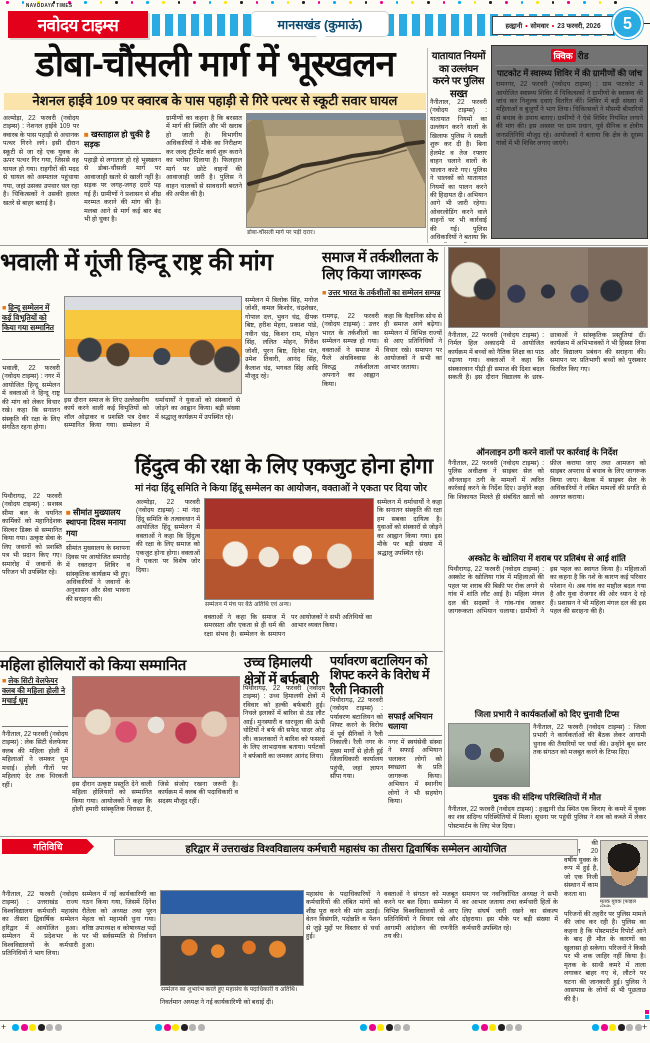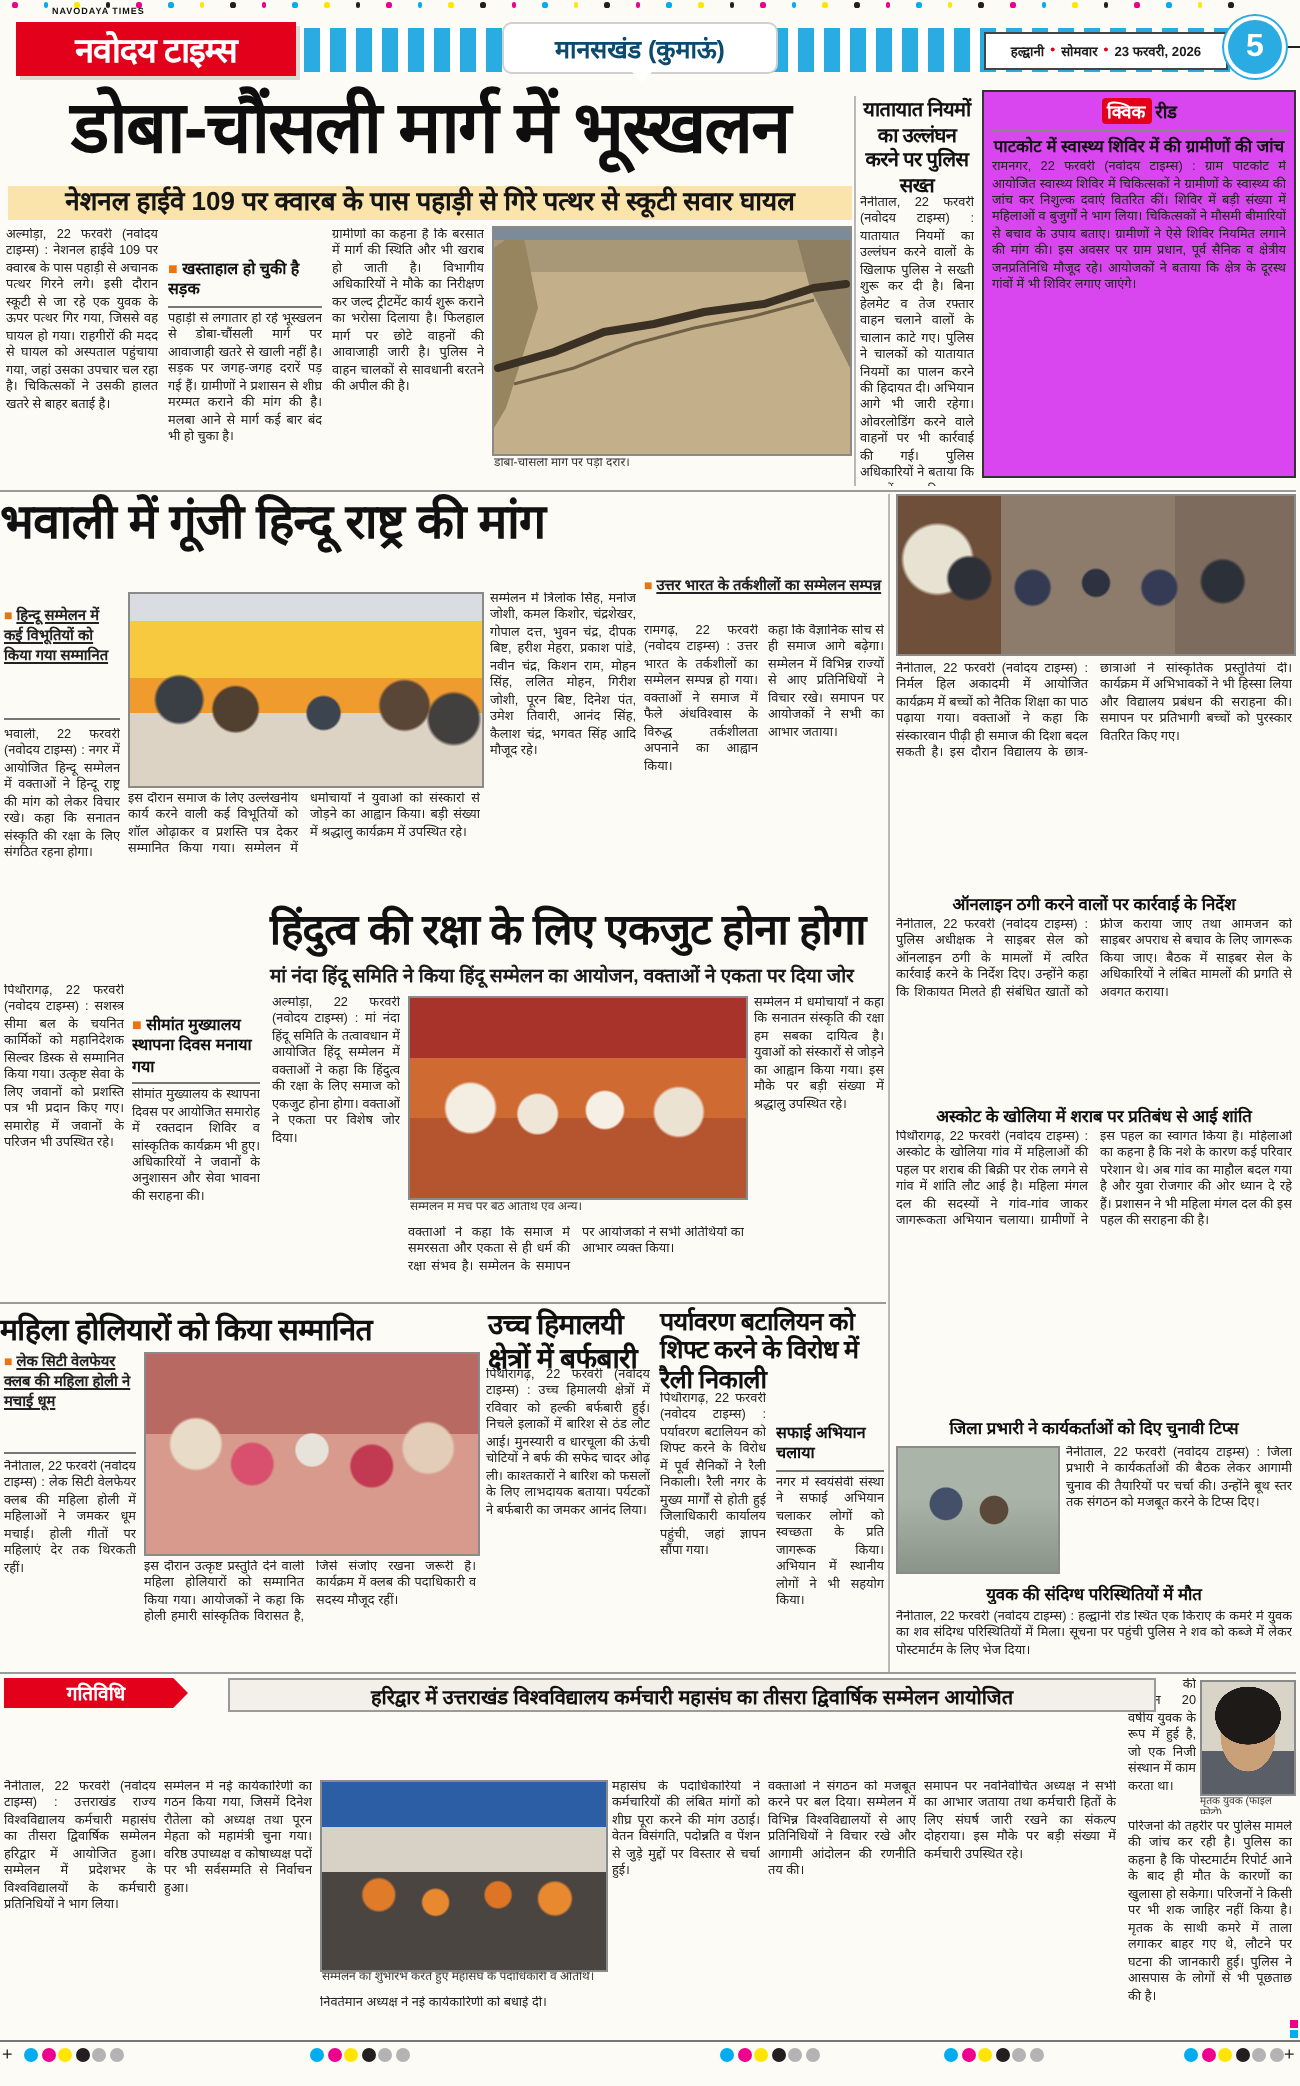--- a/index.html
+++ b/index.html
@@ -25,21 +25,21 @@
   .bubble:after{content:"";position:absolute;left:46%;bottom:-5px;border:6px solid transparent;border-top-color:#fff;border-bottom:0;}
   .datebox{background:#fff;border:1px solid #444;display:flex;align-items:center;justify-content:center;gap:3px;font-size:6.6px;font-weight:bold;}
   .datebox .rdot{color:#e2001a;font-size:7px;}
   .page-circ{background:#2aabe2;border-radius:50%;color:#fff;display:flex;align-items:center;justify-content:center;font-size:16px;font-weight:bold;box-shadow:0 0 0 2px #fff,0 0 0 3px #2aabe2;}
   
   .lead-h{font-size:36px;font-weight:800;letter-spacing:-1px;color:#0e0e0e;text-align:center;line-height:1.05;}
   .lead-sub{background:#fbe3ac;font-size:13px;font-weight:bold;text-align:center;color:#151515;line-height:1.25;}
   .inset-h{font-size:8px;font-weight:bold;color:#111;line-height:1.3;border-bottom:1px solid #777;padding-bottom:2px;margin-bottom:2px;margin-top:16px;}
   .inset-h .sq{color:#e87511;}
   
-  .qbox{border:1.2px solid #333;background:#d946ef;}
+  .qbox{border:1.2px solid #333;background:#737373;}
   .qtag{display:flex;justify-content:center;gap:2px;font-size:9px;font-weight:bold;}
   .qtag .t1{background:#e2001a;color:#fff;padding:0 3px;border-radius:2px;}
   .qtag .t2{color:#111;}
   
   .tagbanner{background:#e2001a;color:#fff;font-weight:bold;font-size:9.5px;display:flex;align-items:center;justify-content:center;clip-path:polygon(0 0,92% 0,100% 50%,92% 100%,0 100%);}
   .strip-h{background:#f3f0e9;border:1px solid #9a9a9a;display:flex;align-items:center;justify-content:center;font-size:10px;font-weight:bold;color:#111;}
   
   .ph-banner{background:
     radial-gradient(circle at 14% 55%,#3a3f46 0 7%,transparent 8%),
     radial-gradient(circle at 30% 60%,#51402f 0 8%,transparent 9%),
@@ -188,20 +188,21 @@
 
   <div class="abs hr" style="left:0;top:245px;width:648px;"></div>
 
   <div class="abs hl center" style="left:0;top:249px;width:330px;font-size:24px;line-height:1.05;">भवाली में गूंजी हिन्दू राष्ट्र की मांग</div>
   <div class="abs kicker" style="left:2px;top:303px;width:58px;height:56px;border-bottom:1px solid #777;"><span class="sq">■ </span><u>हिन्दू सम्मेलन में कई विभूतियों को किया गया सम्मानित</u></div>
   <div class="abs body" style="left:2px;top:364px;width:58px;height:88px;">भवाली, 22 फरवरी (नवोदय टाइम्स) : नगर में आयोजित हिन्दू सम्मेलन में वक्ताओं ने हिन्दू राष्ट्र की मांग को लेकर विचार रखे। कहा कि सनातन संस्कृति की रक्षा के लिए संगठित रहना होगा।</div>
   <div class="abs photo ph-banner" style="left:64px;top:296px;width:176px;height:96px;"></div>
   <div class="abs body" style="left:64px;top:396px;width:176px;height:56px;column-count:2;column-gap:6px;">इस दौरान समाज के लिए उल्लेखनीय कार्य करने वाली कई विभूतियों को शॉल ओढ़ाकर व प्रशस्ति पत्र देकर सम्मानित किया गया। सम्मेलन में धर्माचार्यों ने युवाओं को संस्कारों से जोड़ने का आह्वान किया। बड़ी संख्या में श्रद्धालु कार्यक्रम में उपस्थित रहे।</div>
   <div class="abs body" style="left:245px;top:296px;width:73px;height:156px;">सम्मेलन में त्रिलोक सिंह, मनोज जोशी, कमल किशोर, चंद्रशेखर, गोपाल दत्त, भुवन चंद्र, दीपक बिष्ट, हरीश मेहरा, प्रकाश पांडे, नवीन चंद्र, किशन राम, मोहन सिंह, ललित मोहन, गिरीश जोशी, पूरन बिष्ट, दिनेश पंत, उमेश तिवारी, आनंद सिंह, कैलाश चंद्र, भगवत सिंह आदि मौजूद रहे।</div>
 
+  <div class="abs hl center" style="left:322px;top:249px;width:120px;font-size:14.5px;line-height:1.15;">समाज में तर्कशीलता के लिए किया जागरूक</div>
   <div class="abs kicker center" style="left:322px;top:288px;width:120px;height:20px;"><span class="sq">■ </span><u>उत्तर भारत के तर्कशीलों का सम्मेलन सम्पन्न</u></div>
   <div class="abs body" style="left:322px;top:312px;width:57px;height:140px;">रामगढ़, 22 फरवरी (नवोदय टाइम्स) : उत्तर भारत के तर्कशीलों का सम्मेलन सम्पन्न हो गया। वक्ताओं ने समाज में फैले अंधविश्वास के विरुद्ध तर्कशीलता अपनाने का आह्वान किया।</div>
   <div class="abs body" style="left:384px;top:312px;width:58px;height:140px;">कहा कि वैज्ञानिक सोच से ही समाज आगे बढ़ेगा। सम्मेलन में विभिन्न राज्यों से आए प्रतिनिधियों ने विचार रखे। समापन पर आयोजकों ने सभी का आभार जताया।</div>
 
   <div class="abs photo ph-kids" style="left:448px;top:247px;width:198px;height:79px;"></div>
   <div class="abs body" style="left:448px;top:331px;width:198px;height:112px;column-count:2;column-gap:6px;">नैनीताल, 22 फरवरी (नवोदय टाइम्स) : निर्मल हिल अकादमी में आयोजित कार्यक्रम में बच्चों को नैतिक शिक्षा का पाठ पढ़ाया गया। वक्ताओं ने कहा कि संस्कारवान पीढ़ी ही समाज की दिशा बदल सकती है। इस दौरान विद्यालय के छात्र-छात्राओं ने सांस्कृतिक प्रस्तुतियां दीं। कार्यक्रम में अभिभावकों ने भी हिस्सा लिया और विद्यालय प्रबंधन की सराहना की। समापन पर प्रतिभागी बच्चों को पुरस्कार वितरित किए गए।</div>
   <div class="abs vr" style="left:444px;top:247px;height:589px;"></div>
 
   <div class="abs rail-h" style="left:448px;top:447px;width:198px;">ऑनलाइन ठगी करने वालों पर कार्रवाई के निर्देश</div>
   <div class="abs body" style="left:448px;top:459px;width:198px;height:90px;column-count:2;column-gap:6px;">नैनीताल, 22 फरवरी (नवोदय टाइम्स) : पुलिस अधीक्षक ने साइबर सेल को ऑनलाइन ठगी के मामलों में त्वरित कार्रवाई करने के निर्देश दिए। उन्होंने कहा कि शिकायत मिलते ही संबंधित खातों को फ्रीज कराया जाए तथा आमजन को साइबर अपराध से बचाव के लिए जागरूक किया जाए। बैठक में साइबर सेल के अधिकारियों ने लंबित मामलों की प्रगति से अवगत कराया।</div>

